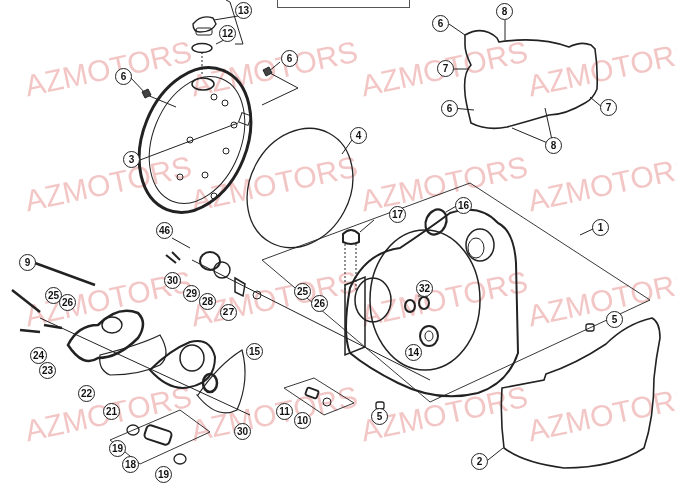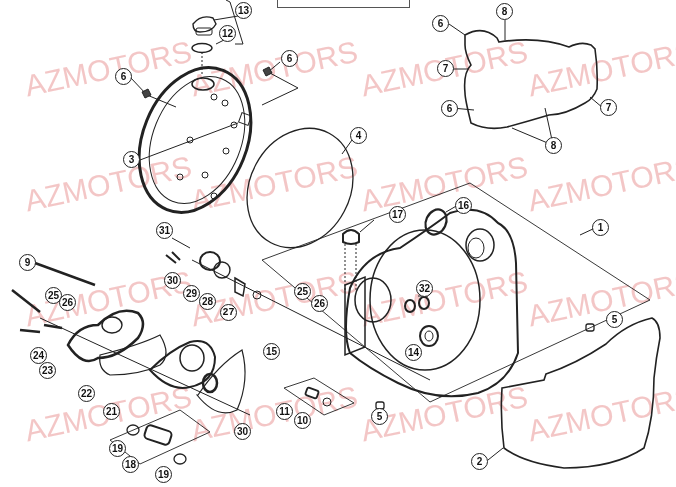--- a/index.html
+++ b/index.html
@@ -156,35 +156,35 @@
     <div class="callout" style="left:446px;top:69px;">7</div>
     <div class="callout" style="left:609px;top:108px;">7</div>
     <div class="callout" style="left:505px;top:12px;">8</div>
     <div class="callout" style="left:554px;top:146px;">8</div>
     <div class="callout" style="left:28px;top:263px;">9</div>
     <div class="callout" style="left:303px;top:421px;">10</div>
     <div class="callout" style="left:285px;top:412px;">11</div>
     <div class="callout" style="left:228px;top:34px;">12</div>
     <div class="callout" style="left:244px;top:11px;text-align:center;">13</div>
     <div class="callout" style="left:414px;top:353px;">14</div>
-    <div class="callout" style="left:272px;top:352px;">15</div>
+    <div class="callout" style="left:255px;top:352px;">15</div>
     <div class="callout" style="left:464px;top:206px;">16</div>
     <div class="callout" style="left:382px;top:215px;margin-left:7px;">17</div>
     <div class="callout" style="left:131px;top:465px;">18</div>
     <div class="callout" style="left:118px;top:449px;">19</div>
     <div class="callout" style="left:164px;top:475px;">19</div>
     <div class="callout" style="left:243px;top:432px;">30</div>
     <div class="callout" style="left:112px;top:412px;">21</div>
     <div class="callout" style="left:87px;top:394px;">22</div>
     <div class="callout" style="left:48px;top:371px;">23</div>
     <div class="callout" style="left:23px;top:356px;margin-left:7px;">24</div>
     <div class="callout" style="left:54px;top:296px;">25</div>
     <div class="callout" style="left:303px;top:292px;">25</div>
     <div class="callout" style="left:68px;top:303px;">26</div>
     <div class="callout" style="left:320px;top:304px;">26</div>
     <div class="callout" style="left:229px;top:313px;font-family:Liberation Mono, monospace;">27</div>
     <div class="callout" style="left:208px;top:302px;">28</div>
     <div class="callout" style="left:192px;top:294px;">29</div>
     <div class="callout" style="left:173px;top:281px;">30</div>
-    <div class="callout" style="left:165px;top:231px;">31</div>
+    <div class="callout" style="left:165px;top:231px;">46</div>
     <div class="callout" style="left:425px;top:289px;">32</div>
   </div>
 </div>
 
 </body></html>

